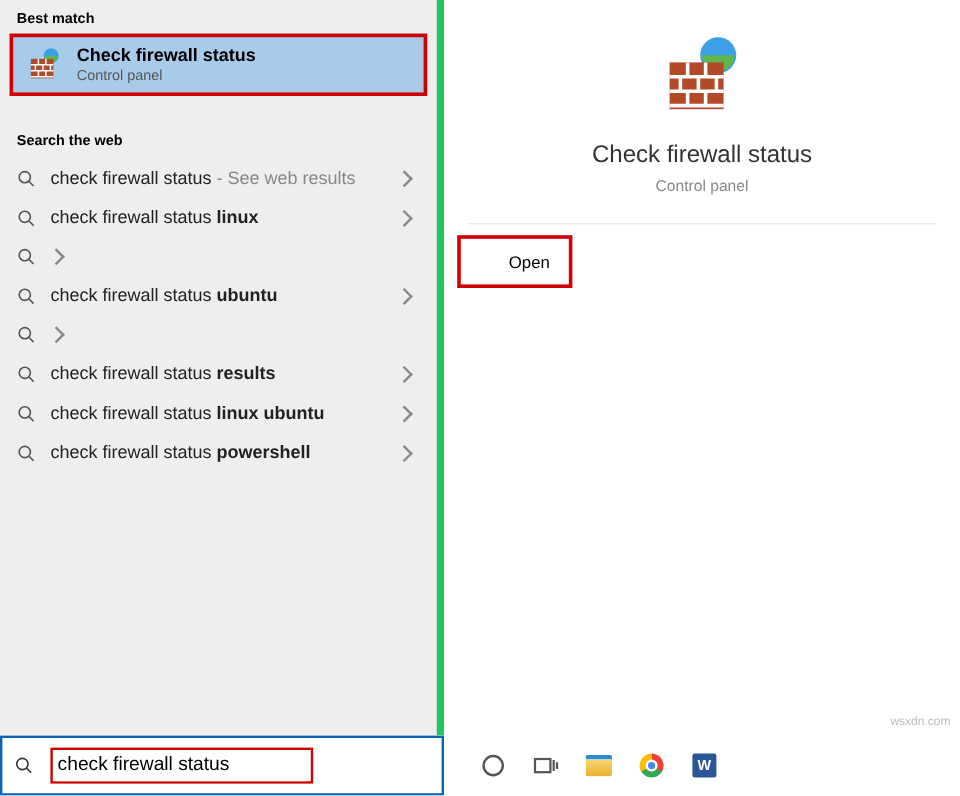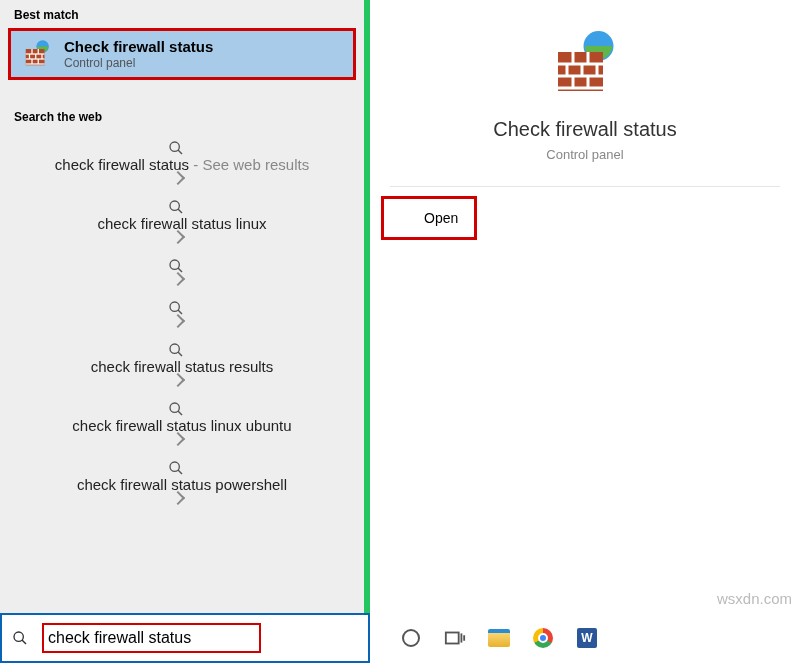--- a/index.html
+++ b/index.html
@@ -53,30 +53,29 @@
   .bm-title { font-weight: 600; font-size: 15px; color: #000; }
   .bm-sub { font-size: 12px; color: #555; margin-top: 1px; }
 
   .web-list { margin-top: 2px; }
   .web-item {
     display: flex;
     align-items: center;
     padding: 8px 14px;
     cursor: pointer;
     color: #000;
-    flex-direction: column;
   }
   .search-icon-sm {
     width: 16px; height: 16px;
     margin-right: 12px;
     flex-shrink: 0;
     stroke: #555; fill: none; stroke-width: 2;
   }
   .web-text { flex: 1; font-size: 15px; color: #222; }
-  .web-text .bold { font-weight: 400; }
+  .web-text .bold { font-weight: 700; }
   .see-web { color: #888; }
   .chevron {
     width: 10px; height: 10px;
     border-top: 2px solid #888;
     border-right: 2px solid #888;
     transform: rotate(45deg);
     margin-right: 8px;
   }
 
   .details-header {
@@ -147,21 +146,21 @@
     background: #fff;
   }
   .taskbar-icon { width: 22px; height: 22px; display:flex; align-items:center; justify-content:center; }
   .circle-icon { width:18px;height:18px;border:2px solid #555;border-radius:50%; }
   .taskview-icon svg { stroke:#555; stroke-width:2; fill:none; }
   .explorer-icon { width:22px;height:18px;background:linear-gradient(#f7d774,#e9b02c); border-top:4px solid #2a8dd4; border-radius:2px; }
   .chrome-icon { width:20px;height:20px;border-radius:50%;background:conic-gradient(#ea4335 0 120deg,#34a853 120deg 240deg,#fbbc05 240deg 360deg); position:relative;}
   .chrome-icon::after { content:""; position:absolute; inset:5px; background:#4285f4; border:2px solid #fff; border-radius:50%; }
   .word-icon { width:20px;height:20px;background:#2b579a;color:#fff;font-size:12px;font-weight:700;display:flex;align-items:center;justify-content:center;border-radius:2px;}
   .watermark {
-    position:absolute; right:8px; bottom:56px; font-size:15px; color:#bbb;
+    position:absolute; right:8px; bottom:56px; font-size:10px; color:#bbb;
   }
 </style>
 </head>
 <body>
 
 <div class="container">
 
   <div class="left-panel">
     <div class="section-header">Best match</div>
 
@@ -213,20 +212,28 @@
             <circle cx="10" cy="10" r="7"></circle>
             <line x1="15" y1="15" x2="21" y2="21"></line>
           </svg>
         <span class="chevron"></span>
       </div>
       <div class="web-item">
         <svg class="search-icon-sm" viewBox="0 0 24 24">
             <circle cx="10" cy="10" r="7"></circle>
             <line x1="15" y1="15" x2="21" y2="21"></line>
           </svg>
+        <span class="web-text"><span>check firewall status </span><span class="bold">ubuntu</span></span>
+        <span class="chevron"></span>
+      </div>
+      <div class="web-item">
+        <svg class="search-icon-sm" viewBox="0 0 24 24">
+            <circle cx="10" cy="10" r="7"></circle>
+            <line x1="15" y1="15" x2="21" y2="21"></line>
+          </svg>
         <span class="chevron"></span>
       </div>
       <div class="web-item">
         <svg class="search-icon-sm" viewBox="0 0 24 24">
             <circle cx="10" cy="10" r="7"></circle>
             <line x1="15" y1="15" x2="21" y2="21"></line>
           </svg>
         <span class="web-text"><span>check firewall status </span><span class="bold">results</span></span>
         <span class="chevron"></span>
       </div>

